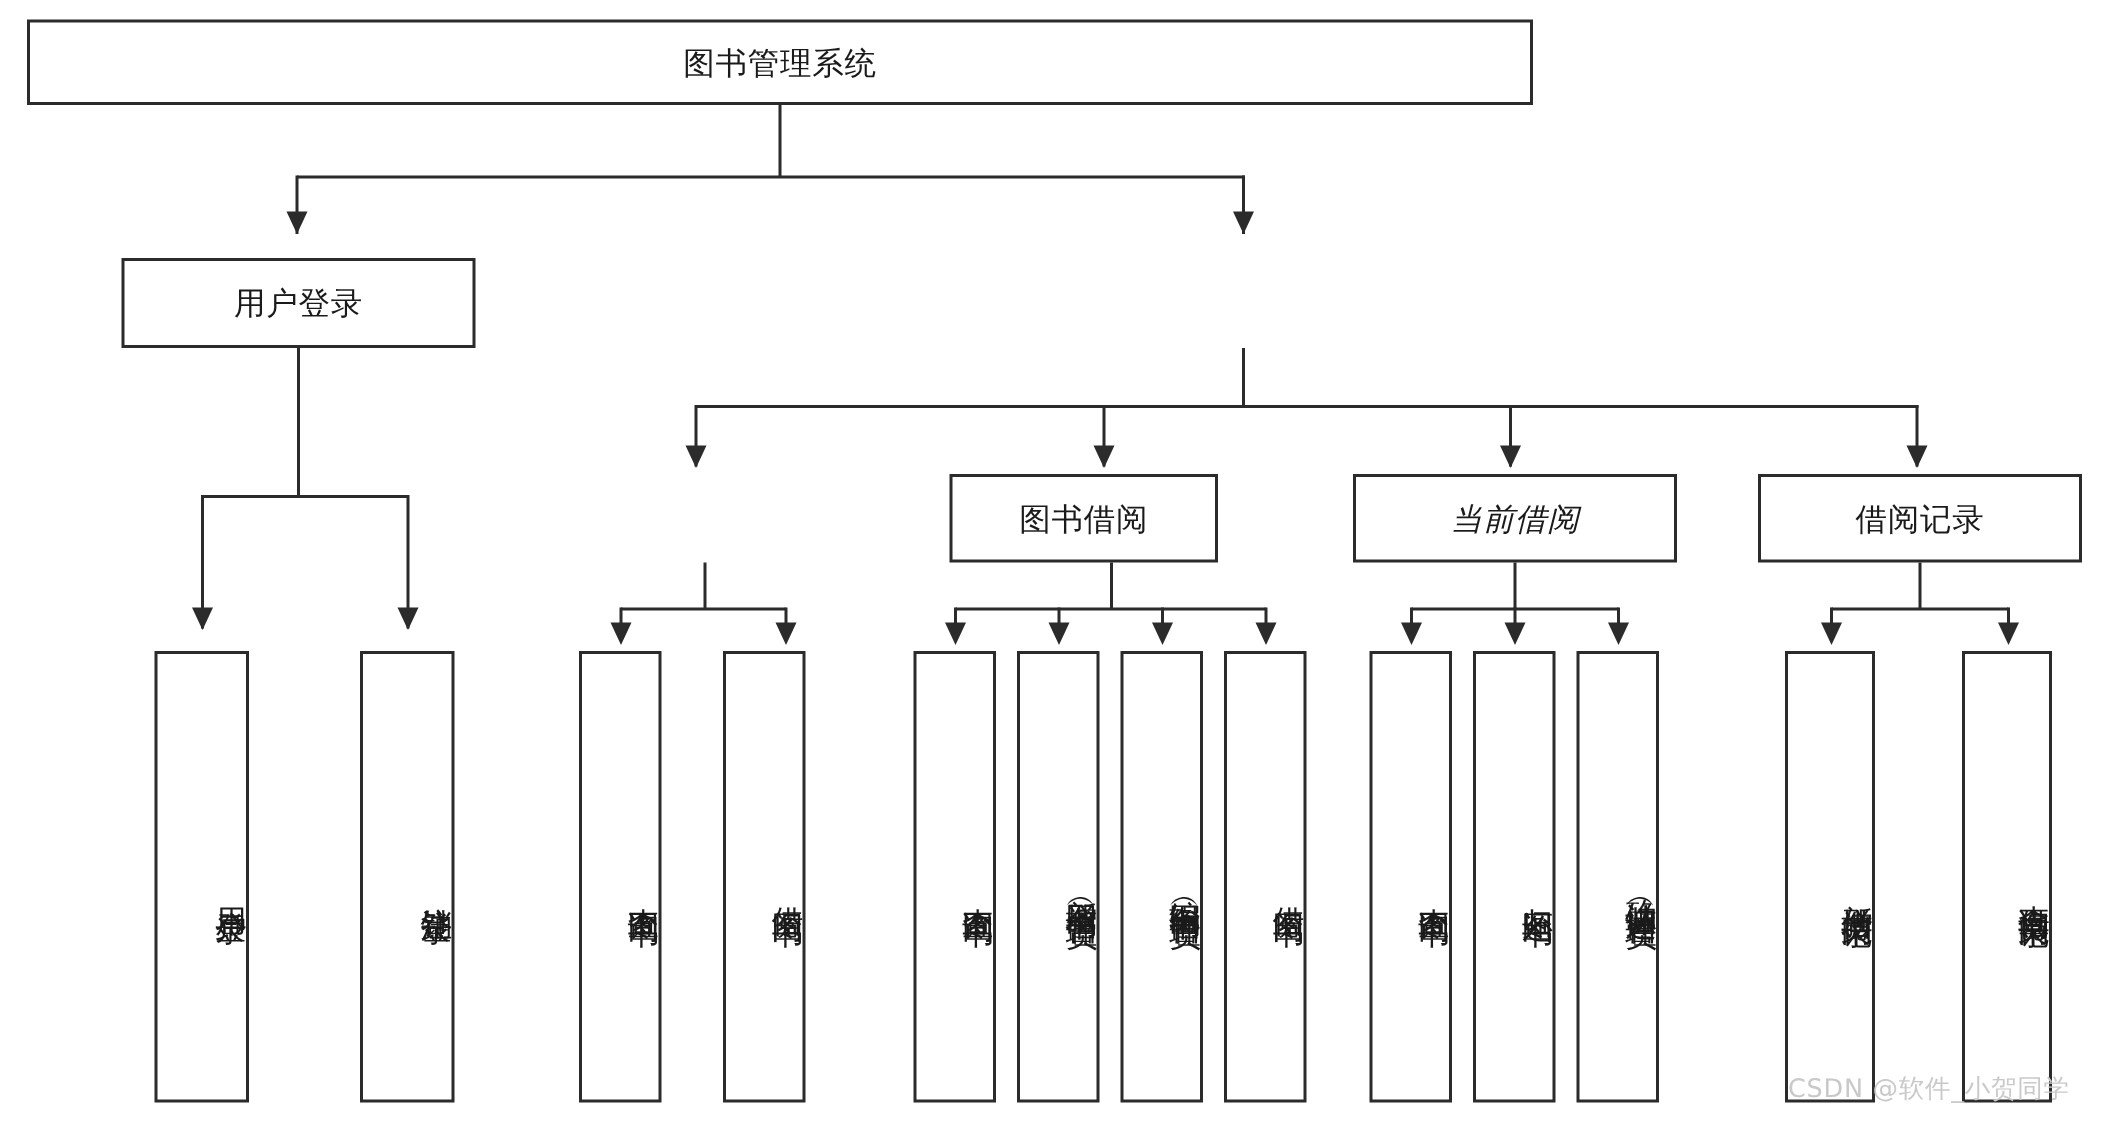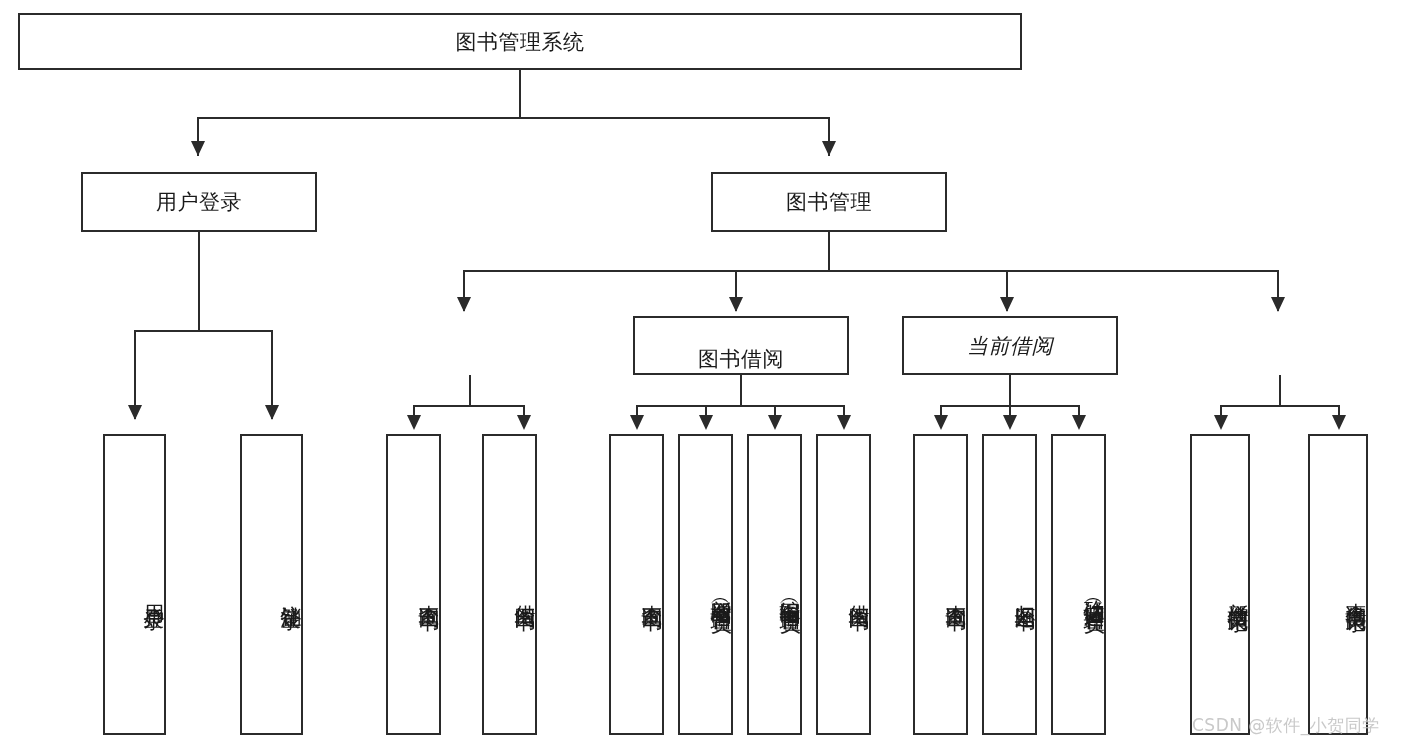--- a/index.html
+++ b/index.html
@@ -80,47 +80,47 @@
   <div class="edge h" style="left:198px; top:117px; width:632px;"></div>
   <div class="edge v" style="left:197px; top:117px; height:39px;"></div>
   <div class="arrow" style="left:191px; top:141px;"></div>
   <div class="edge v" style="left:828px; top:117px; height:39px;"></div>
   <div class="arrow" style="left:822px; top:141px;"></div>
 
   <div class="node horiz" style="left:81px; top:172px; width:236px; height:60px;">
     <span>用户登录</span>
   </div>
 
-  <div class="node horiz" style="left:711px; top:172px; width:236px; height:60px;">
-    <span>图书管理</span>
-  </div>
 
   <div class="edge v" style="left:198px; top:232px; height:99px;"></div>
   <div class="edge h" style="left:135px; top:330px; width:137px;"></div>
   <div class="edge v" style="left:134px; top:330px; height:89px;"></div>
   <div class="arrow" style="left:128px; top:405px;"></div>
   <div class="edge v" style="left:271px; top:330px; height:89px;"></div>
   <div class="arrow" style="left:265px; top:405px;"></div>
 
   <div class="edge v" style="left:828px; top:232px; height:39px;"></div>
   <div class="edge h" style="left:464px; top:270px; width:815px;"></div>
   <div class="edge v" style="left:463px; top:270px; height:41px;"></div>
   <div class="arrow" style="left:457px; top:297px;"></div>
   <div class="edge v" style="left:735px; top:270px; height:41px;"></div>
   <div class="arrow" style="left:729px; top:297px;"></div>
   <div class="edge v" style="left:1006px; top:270px; height:41px;"></div>
   <div class="arrow" style="left:1000px; top:297px;"></div>
   <div class="edge v" style="left:1277px; top:270px; height:41px;"></div>
   <div class="arrow" style="left:1271px; top:297px;"></div>
 
-  <div class="node horiz" style="left:633px; top:316px; width:216px; height:59px;align-items:flex-end;">
+  <div class="node horiz" style="left:633px; top:316px; width:179px; height:59px;">
     <span>图书借阅</span>
   </div>
   <div class="node horiz" style="left:902px; top:316px; width:216px; height:59px;font-style:italic;">
     <span>当前借阅</span>
+  </div>
+  <div class="node horiz" style="left:1172px; top:316px; width:216px; height:59px;">
+    <span>借阅记录</span>
   </div>
 
   <div class="edge v" style="left:469px; top:375px; height:31px;"></div>
   <div class="edge h" style="left:414px; top:405px; width:110px;"></div>
   <div class="edge v" style="left:413px; top:405px; height:14px;"></div>
   <div class="arrow" style="left:407px; top:415px;"></div>
   <div class="edge v" style="left:523px; top:405px; height:14px;"></div>
   <div class="arrow" style="left:517px; top:415px;"></div>
 
   <div class="edge v" style="left:740px; top:375px; height:31px;"></div>

